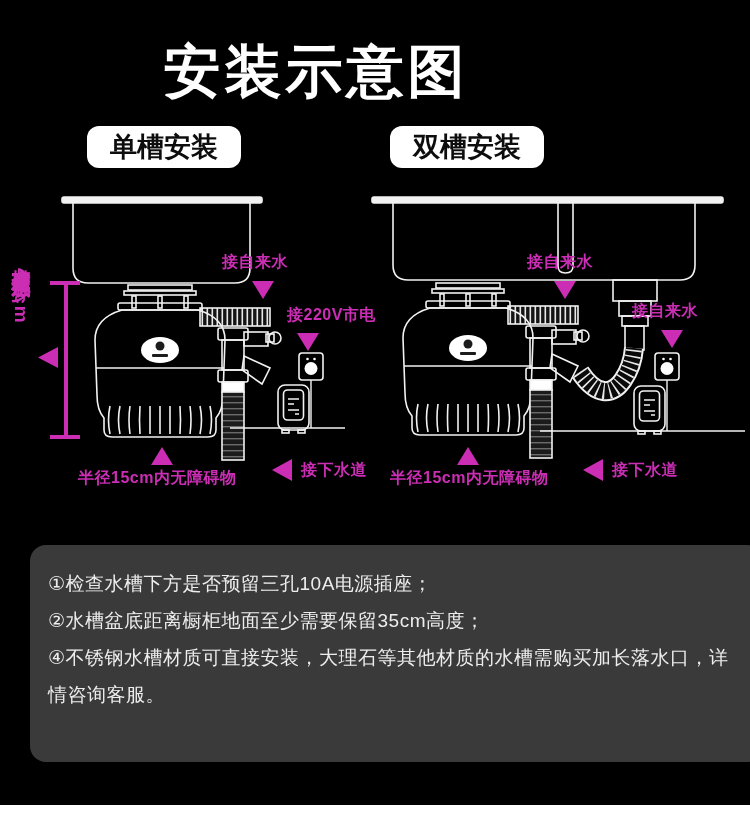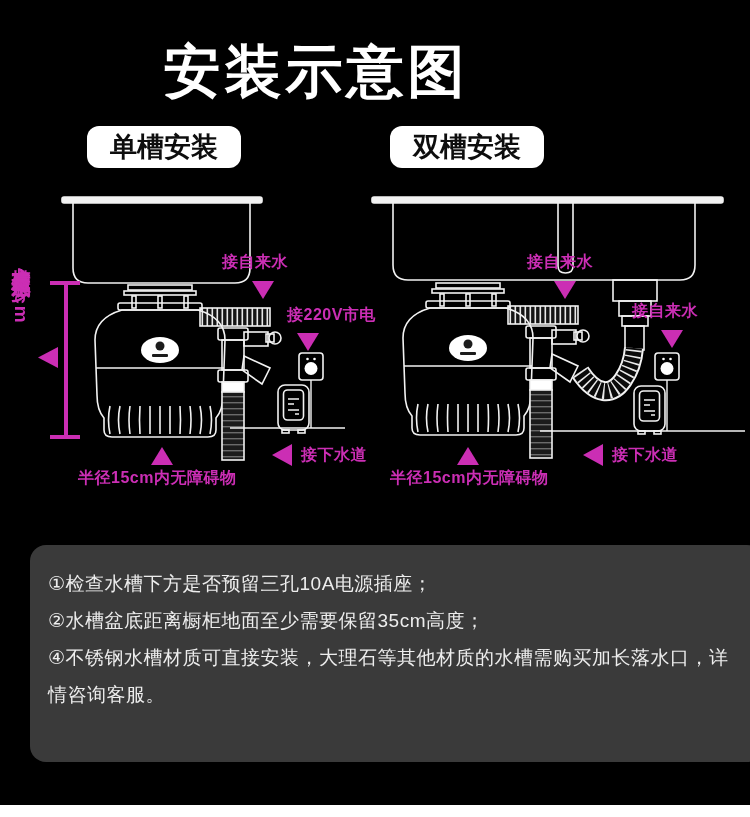--- a/index.html
+++ b/index.html
@@ -23,21 +23,21 @@
   .anno{
     color:var(--magenta);font-size:16px;font-weight:700;
     white-space:nowrap;letter-spacing:0.5px;
   }
   .arrow-down{width:0;height:0;border-left:11px solid transparent;
     border-right:11px solid transparent;border-top:18px solid var(--magenta);}
   .arrow-up{width:0;height:0;border-left:11px solid transparent;
     border-right:11px solid transparent;border-bottom:18px solid var(--magenta);}
   .arrow-left{width:0;height:0;border-top:11px solid transparent;
     border-bottom:11px solid transparent;border-right:20px solid var(--magenta);}
-  .drain-row{display:flex;align-items:center;gap:9px;}
+  .drain-row{display:flex;align-items:center;gap:9px;margin-top:15px;}
   .vtext{
     writing-mode:vertical-rl;text-orientation:mixed;
     color:var(--magenta);font-size:19px;font-weight:700;
     letter-spacing:2px;line-height:26px;
   }
   .notes{
     left:30px;top:545px;width:733px;height:217px;box-sizing:border-box;
     background:#3a3a3a;border-radius:16px;
     padding:20px 22px 8px 18px;
   }

